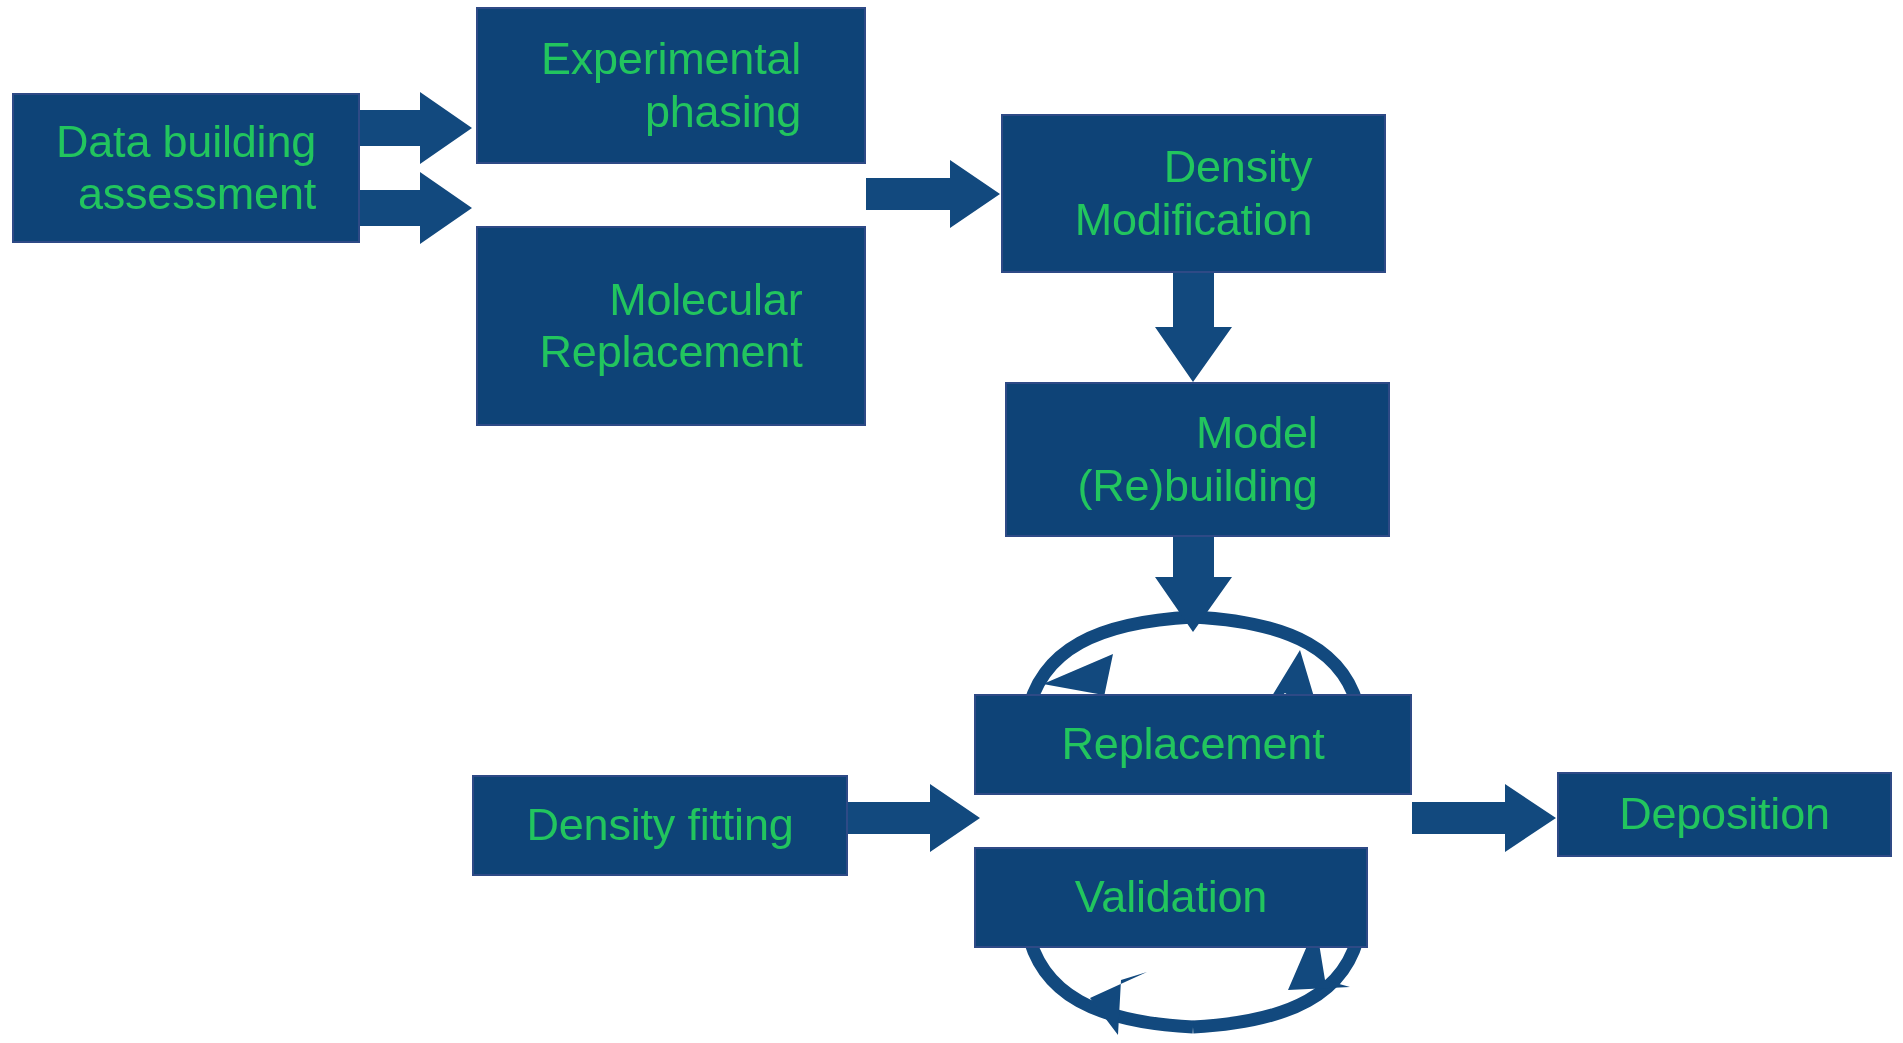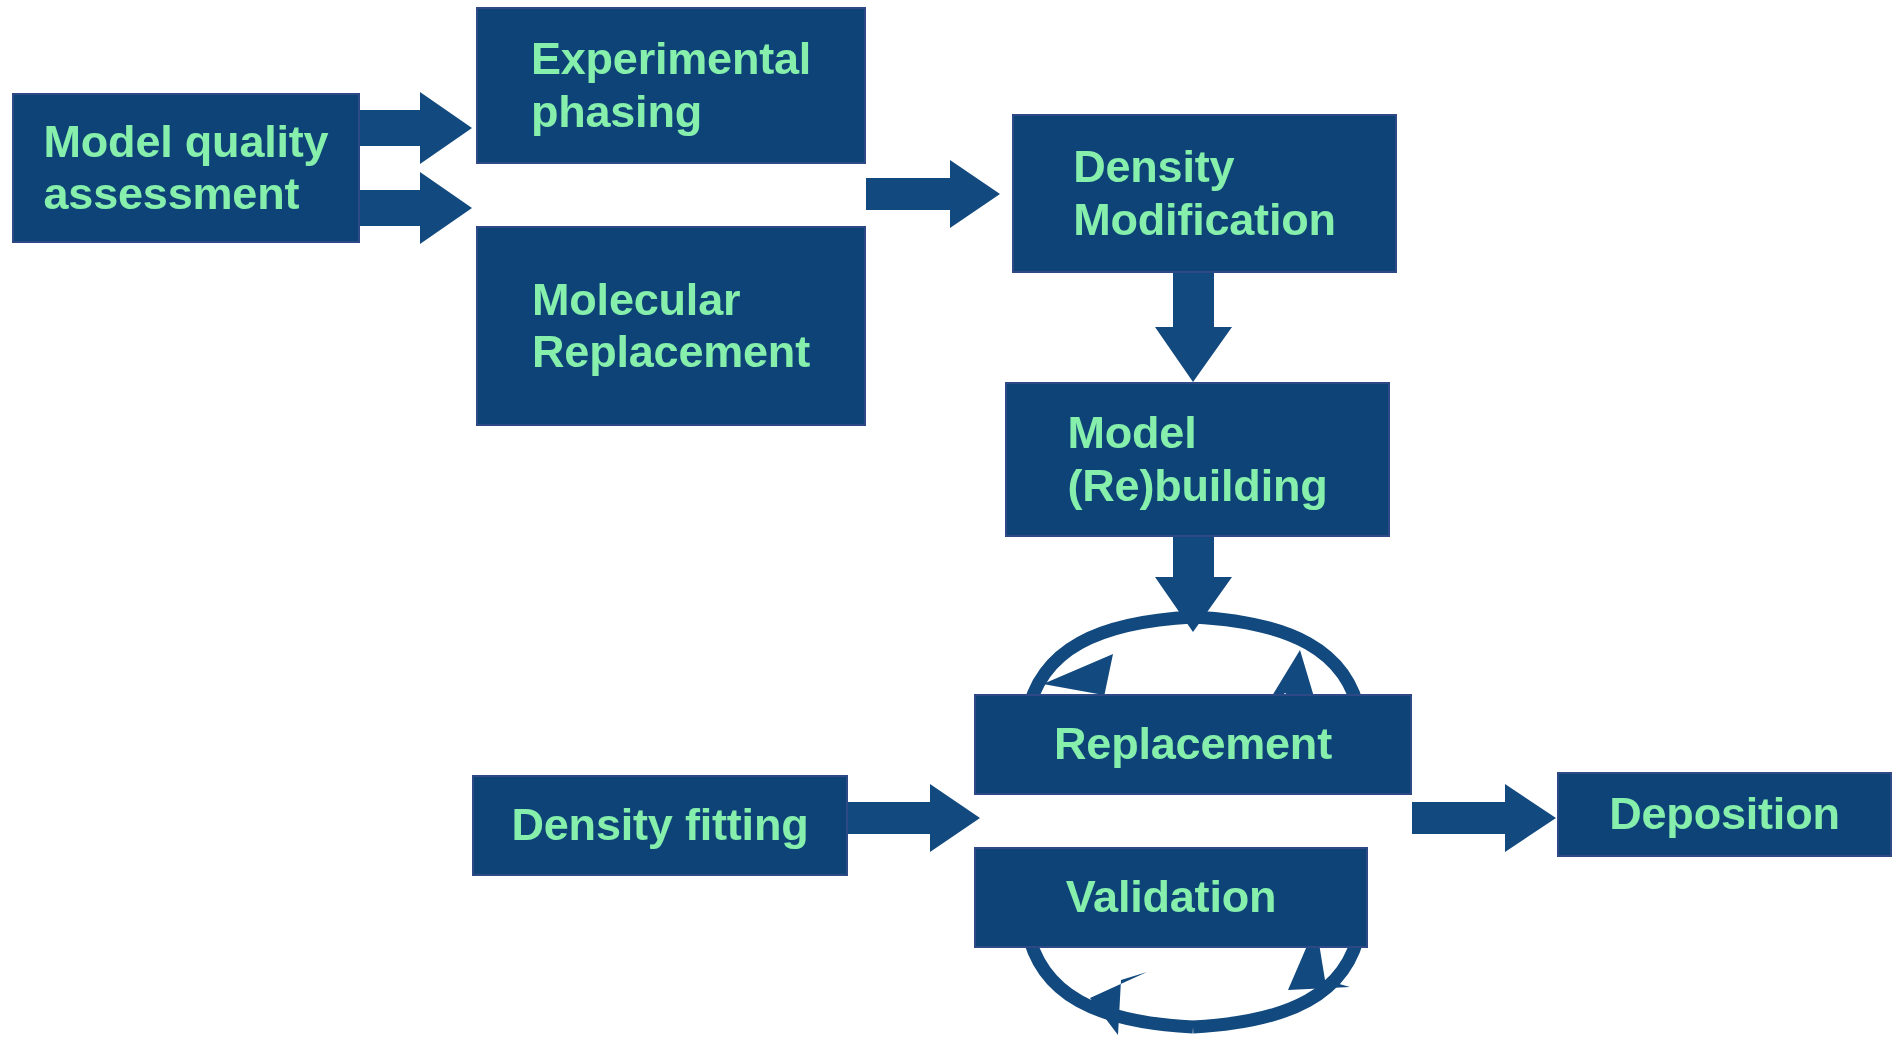--- a/index.html
+++ b/index.html
@@ -14,37 +14,37 @@
     position: relative;
     width: 1903px;
     height: 1043px;
     background: #ffffff;
     overflow: hidden;
   }
   .node {
     position: absolute;
     background: #0E4377;
     border: 2px solid #2E4A86;
-    color: #86efac;
+    color: #22c55e;
     display: flex;
     align-items: center;
     justify-content: center;
-    text-align: left;
+    text-align: right;
     line-height: 1.16;
     font-size: 45px;
-    font-weight: 700;
+    font-weight: 400;
     box-sizing: border-box;
     letter-spacing: -0.2px;
     white-space: pre-line;
   }
   
   #node-data-quality      { left: 12px;   top: 93px;  width: 348px; height: 150px; }
   #node-experimental      { left: 476px;  top: 7px;   width: 390px; height: 157px; }
   #node-molecular         { left: 476px;  top: 226px; width: 390px; height: 200px; }
-  #node-density           { left: 1001px; top: 114px; width: 385px; height: 159px; margin-left: 11px; }
+  #node-density           { left: 1001px; top: 114px; width: 385px; height: 159px; }
   #node-model-rebuilding  { left: 1005px; top: 382px; width: 385px; height: 155px; }
   #node-ligand-fitting    { left: 472px;  top: 775px; width: 376px; height: 101px; }
   #node-refinement        { left: 974px;  top: 694px; width: 438px; height: 101px; }
   #node-validation        { left: 974px;  top: 847px; width: 394px; height: 101px; }
   #node-deposition        { left: 1557px; top: 772px; width: 335px; height: 85px; }
 
   #cycle-svg {
     position: absolute;
     left: 0; top: 0;
     width: 1903px;
@@ -78,21 +78,21 @@
     </g>
 
     <g fill="#12497E" stroke="none">
       <polygon points="1113,654 1043,684 1098,694 1100,716"></polygon>
       <polygon points="1300,650 1320,717 1285,693 1264,709"></polygon>
       <polygon points="1288,990 1316,925 1325,980 1350,987"></polygon>
       <polygon points="1090,998 1118,1035 1121,980 1147,972"></polygon>
     </g>
   </svg>
 
-  <div class="node layer-nodes" id="node-data-quality">Model quality
+  <div class="node layer-nodes" id="node-data-quality">Data building
 assessment</div>
 
   <div class="node layer-nodes" id="node-experimental">Experimental
 phasing</div>
 
   <div class="node layer-nodes" id="node-molecular">Molecular
 Replacement</div>
 
   <div class="node layer-nodes" id="node-density">Density
 Modification</div>

